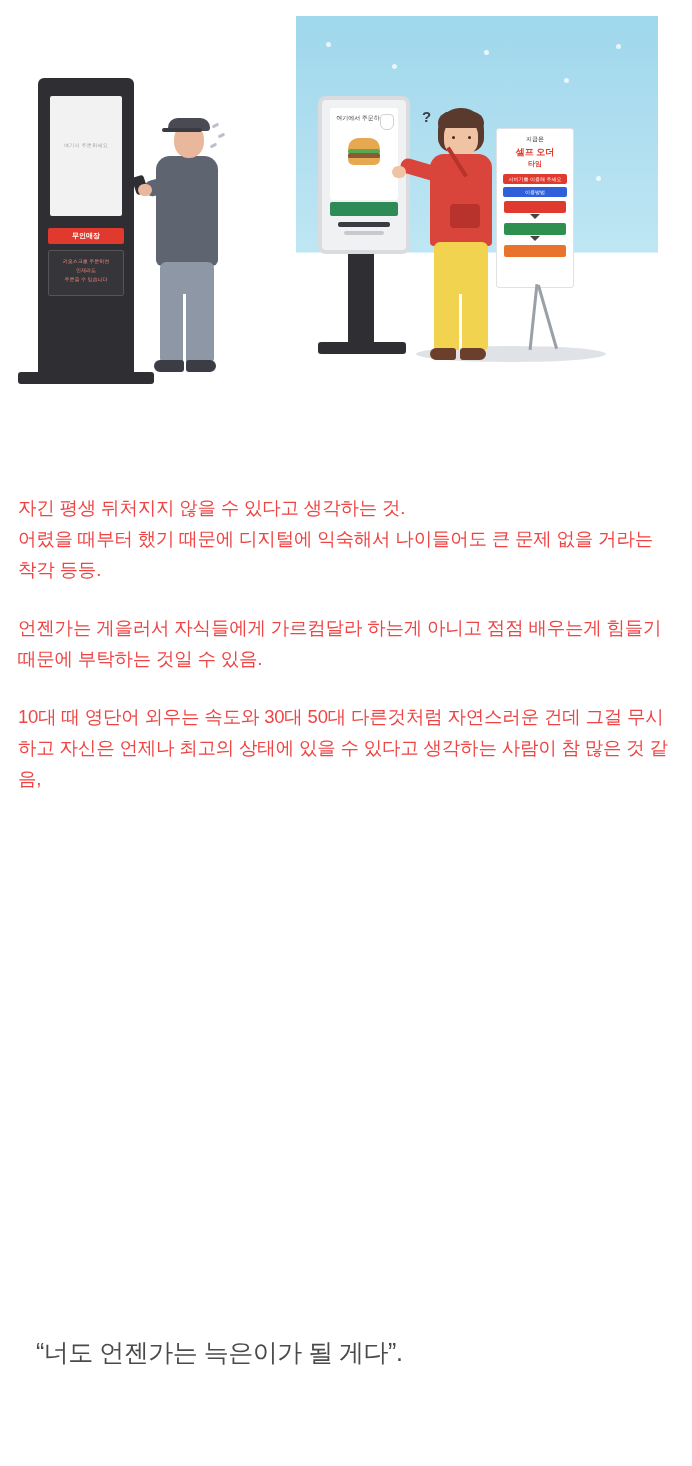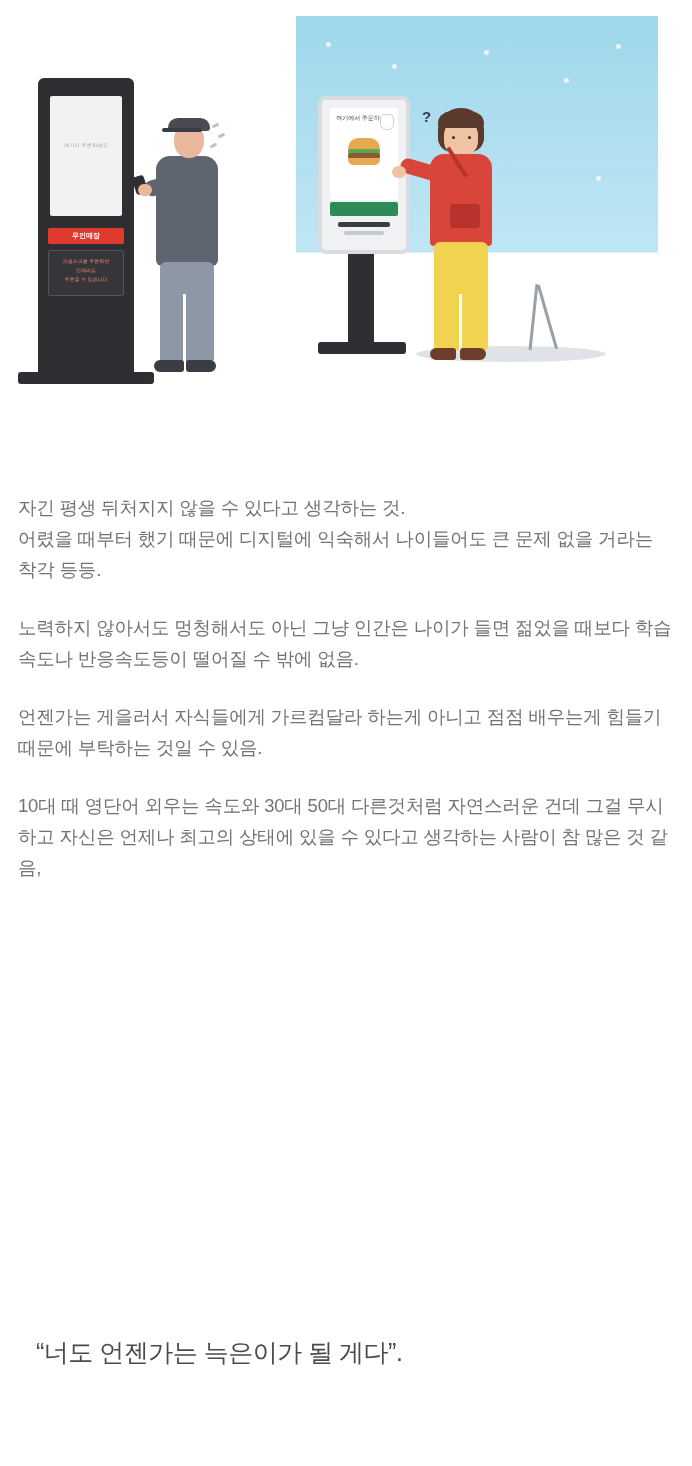--- a/index.html
+++ b/index.html
@@ -493,21 +493,21 @@
     position: absolute;
     left: 0;
     top: 492px;
     width: 692px;
     padding: 0 18px;
     box-sizing: border-box;
   }
   .para {
     font-size: 18.5px;
     line-height: 31px;
-    color: #737373;
+    color: #ef4444;
     margin: 0 0 27px 0;
     white-space: pre-line;
     letter-spacing: -0.2px;
   }
 
   
   .footer-quote {
     position: absolute;
     left: 2px;
     top: 1330px;
@@ -604,29 +604,40 @@
         <div class="w-strap"></div>
         <div class="w-bag"></div>
         <div class="w-arm"></div>
         <div class="w-hand"></div>
         <div class="w-pants"></div>
         <div class="w-pants-split"></div>
         <div class="w-shoe-l"></div>
         <div class="w-shoe-r"></div>
       </div>
 
+      <div class="poster">
+        <div class="poster-l1">지금은</div>
+        <div class="poster-l2">셀프 오더</div>
+        <div class="poster-l3">타임</div>
+        <div class="poster-redbar">서비기를 이용해 주세요</div>
+        <div class="poster-bluebar">이용방법</div>
+        <div class="poster-step" style="background:#e03a2f;"></div>
+        <div class="poster-arrow"></div>
+        <div class="poster-step" style="background:#2f8f4e;"></div>
+        <div class="poster-arrow"></div>
+        <div class="poster-step" style="background:#e8742c;"></div>
+      </div>
       <div class="poster-leg"></div>
       <div class="poster-leg2"></div>
     </div>
   </div>
 
   <div class="body-text">
     <p class="para">자긴 평생 뒤처지지 않을 수 있다고 생각하는 것.
 어렸을 때부터 했기 때문에 디지털에 익숙해서 나이들어도 큰 문제 없을 거라는 착각 등등.</p>
-    <p class="para">노력하지 않아서도 멍청해서도 아닌 그냥 인간은 나이가 들면 젊었을 때보다 학습속도나 반응속도등이 떨어질 수 밖에 없음.</p>
     <p class="para">언젠가는 게을러서 자식들에게 가르컴달라 하는게 아니고 점점 배우는게 힘들기 때문에 부탁하는 것일 수 있음.</p>
     <p class="para">10대 때 영단어 외우는 속도와 30대 50대 다른것처럼 자연스러운 건데 그걸 무시하고 자신은 언제나 최고의 상태에 있을 수 있다고 생각하는 사람이 참 많은 것 같음,</p>
   </div>
 
   <div class="footer-quote">
     <div class="quote-line">“너도 언젠가는 늑은이가 될 게다”.</div>
   </div>
 
 </div>
 

